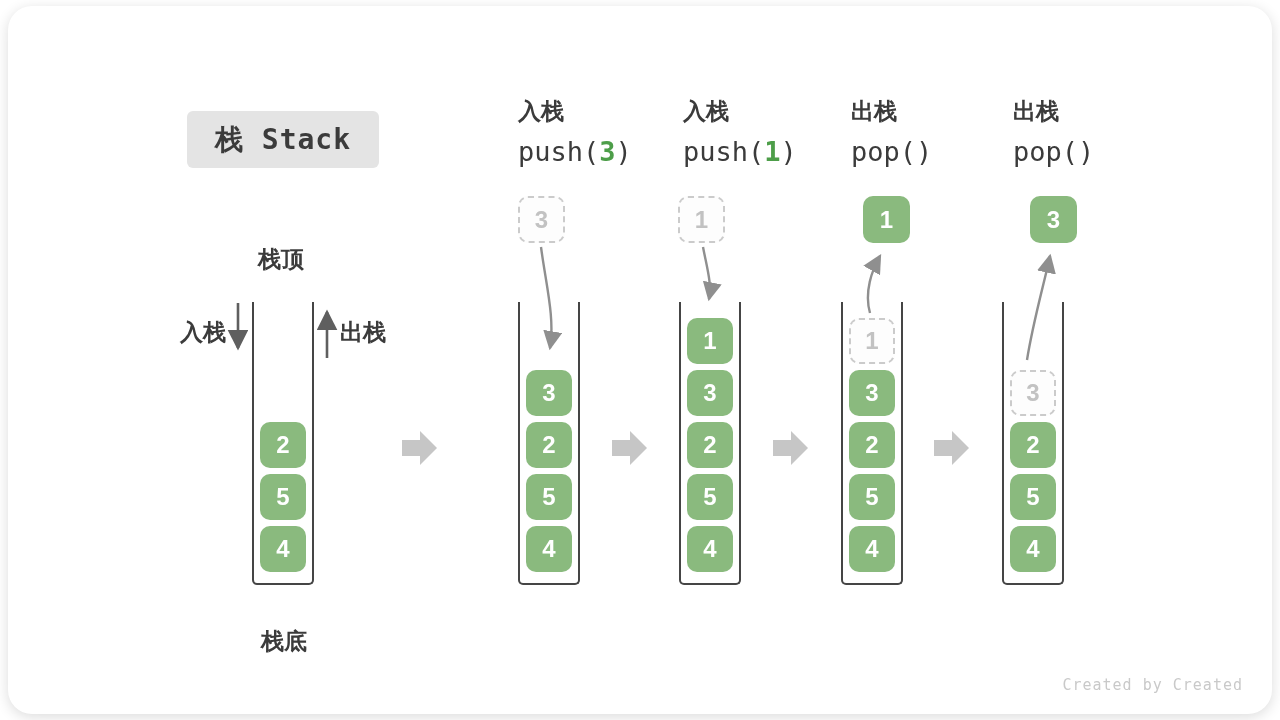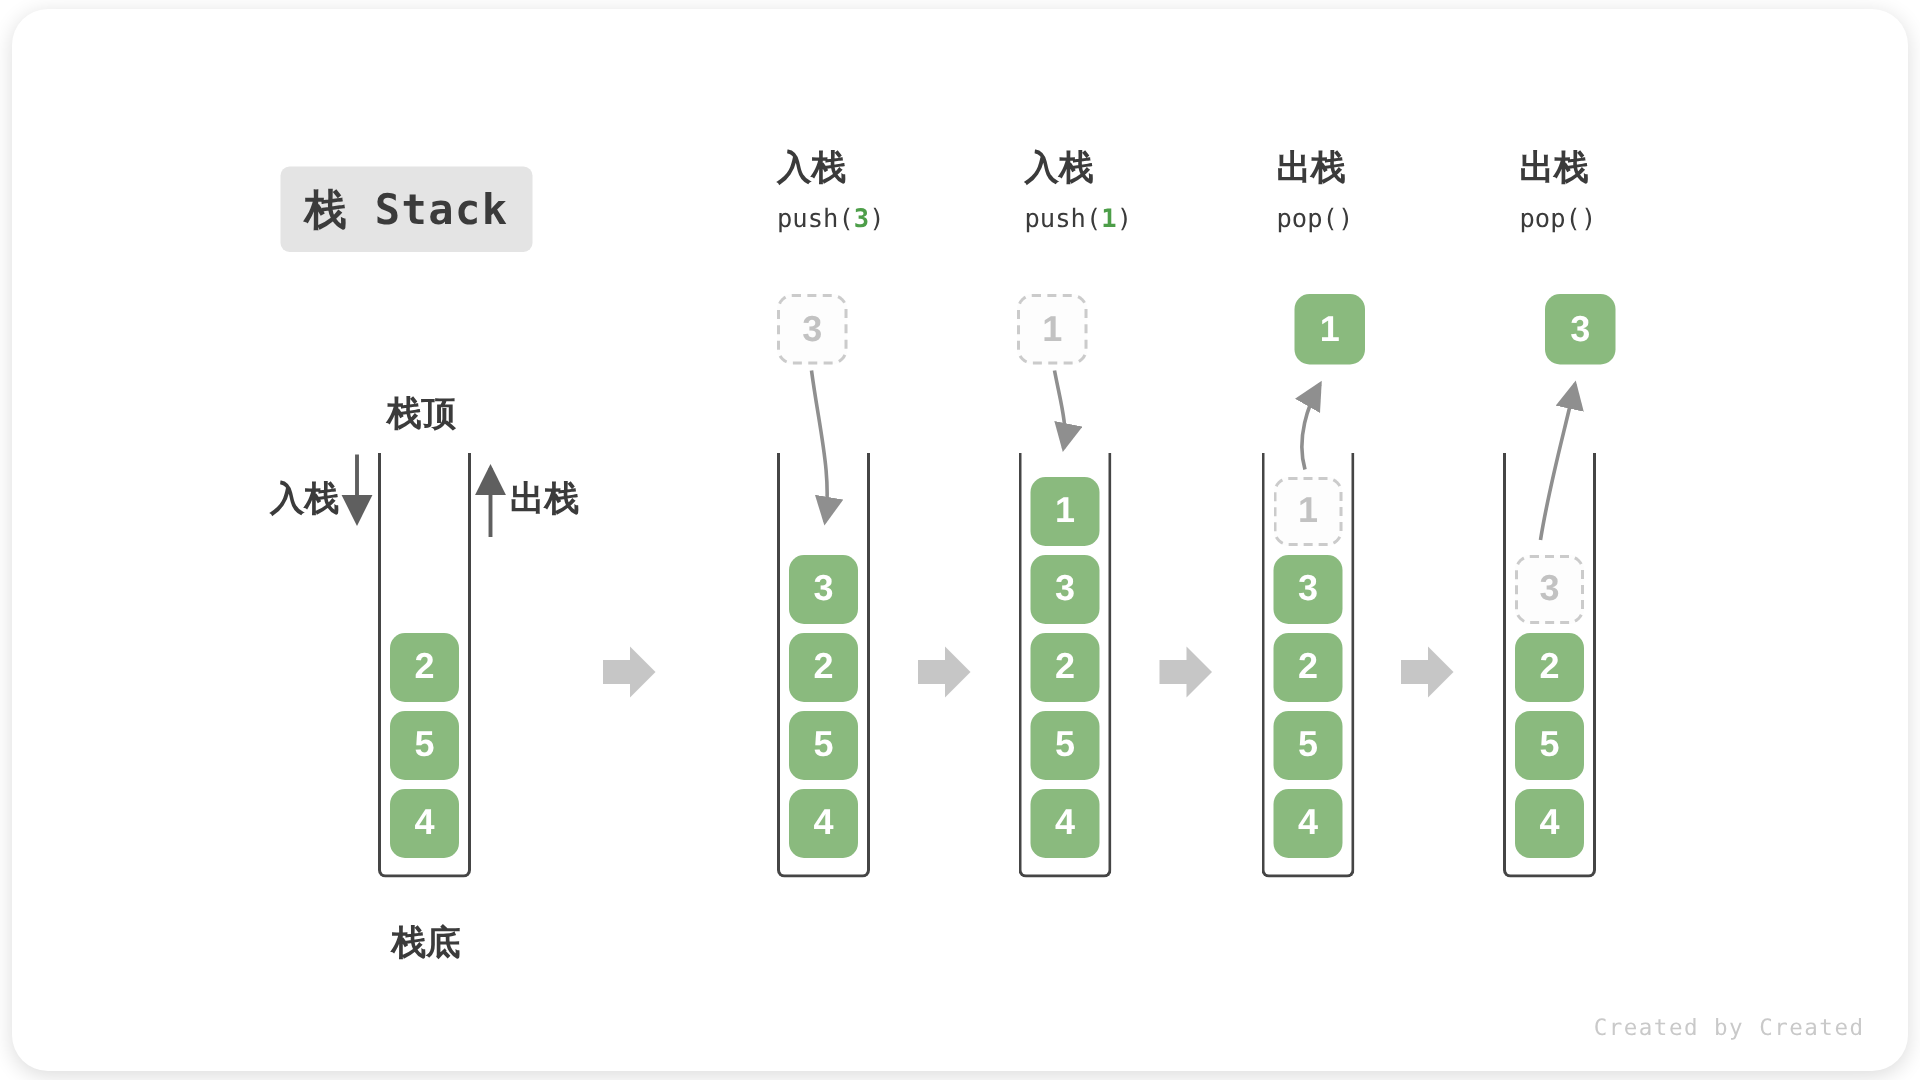--- a/index.html
+++ b/index.html
@@ -5,37 +5,37 @@
   * { margin:0; padding:0; box-sizing:border-box; }
   html,body { width:1280px; height:720px; background:#ffffff; font-family:"Liberation Sans","DejaVu Sans",sans-serif; overflow:hidden; }
   #card {
     position:absolute; left:8px; top:6px; width:1264px; height:708px;
     background:#ffffff; border-radius:24px;
     box-shadow:0 3px 14px rgba(0,0,0,0.14);
   }
   #stage { position:absolute; left:-8px; top:-6px; width:1280px; height:720px; }
 
   .title-box {
-    position:absolute; left:187px; top:111px; width:168px; height:57px;
+    position:absolute; left:187px; top:111px; width:192px; height:57px;
     background:#e4e4e4; border-radius:6px;
     display:flex; align-items:center; justify-content:center;
     font-family:"DejaVu Sans Mono","Liberation Mono",monospace;
     font-size:28px; font-weight:bold; color:#3b3b3b; letter-spacing:1px;
   }
 
   .cn-label {
     position:absolute; font-size:23px; font-weight:bold; color:#3b3b3b;
     white-space:nowrap;
   }
 
   .col-header { position:absolute; top:96px; white-space:nowrap; }
   .col-header .cn { font-size:23px; font-weight:600; color:#3b3b3b; margin-bottom:9px; }
   .col-header .code {
     font-family:"DejaVu Sans Mono","Liberation Mono",monospace;
-    font-size:17px; color:#3b3b3b;
+    font-size:27px; color:#3b3b3b;
   }
   .col-header .code .arg { color:#4d9e49; font-weight:bold; }
 
   .container-u {
     position:absolute; top:302px; width:62px; height:283px;
     border-left:2px solid #454545; border-right:2px solid #454545;
     border-bottom:2px solid #454545; border-radius:0 0 5px 5px;
     background:#ffffff;
   }
 
@@ -67,22 +67,22 @@
 </head>
 <body>
 
 <div id="card">
 <div id="stage">
 
   <div class="title-box">
     <span>栈 Stack</span>
   </div>
 
-  <div class="cn-label" style="left:258px; top:260px;">栈顶</div>
-  <div class="cn-label" style="left:261px; top:613px;">栈底</div>
+  <div class="cn-label" style="left:258px; top:244px;">栈顶</div>
+  <div class="cn-label" style="left:261px; top:626px;">栈底</div>
   <div class="cn-label" style="left:180px; top:317px;">入栈</div>
   <div class="cn-label" style="left:340px; top:317px;">出栈</div>
 
   <div class="col-header" style="left:518px;">
     <div class="cn">入栈</div>
     <div class="code"><span>push(</span><span class="arg">3</span><span>)</span></div>
   </div>
   <div class="col-header" style="left:683px;">
     <div class="cn">入栈</div>
     <div class="code"><span>push(</span><span class="arg">1</span><span>)</span></div>

